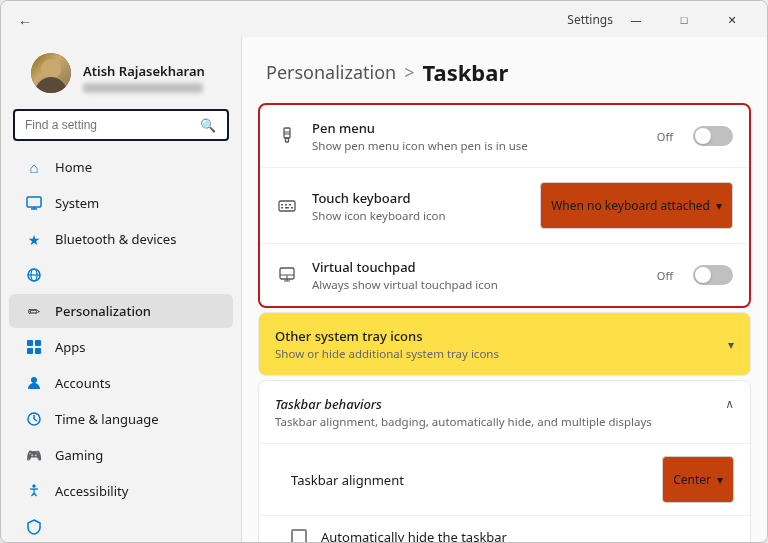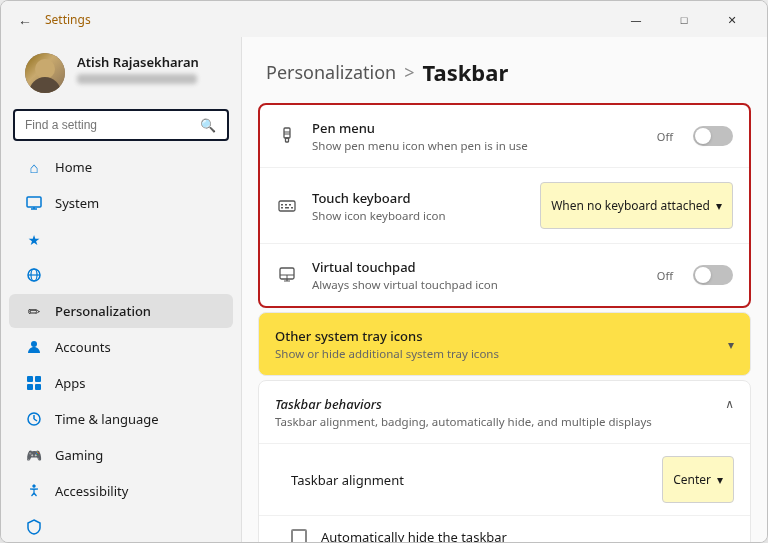--- a/index.html
+++ b/index.html
@@ -36,22 +36,23 @@
       width: 24px; height: 24px;
       display: flex; align-items: center; justify-content: center;
       border-radius: 4px;
       cursor: pointer;
       color: #333;
       font-size: 14px;
       margin-right: 8px;
     }
     .title-bar-text {
       font-size: 12px;
-      color: #a16207;
-      flex: 1;
+      color: #404040;
+      flex: 1;
+      text-align: right;
     }
     .window-controls {
       display: flex;
       gap: 2px;
     }
     .wc-btn {
       width: 46px; height: 32px;
       display: flex; align-items: center; justify-content: center;
       border-radius: 4px;
       cursor: pointer;
@@ -71,23 +72,23 @@
       width: 240px;
       background: #f3f3f3;
       flex-shrink: 0;
       display: flex;
       flex-direction: column;
       overflow-y: auto;
       padding: 8px 0;
     }
 
     .user-section {
-      padding: 8px 16px 12px 24px;
-      display: flex;
-      align-items: flex-start;
+      padding: 8px 16px 12px 30px;
+      display: flex;
+      align-items: flex-end;
       gap: 12px;
     }
     .avatar {
       width: 40px; height: 40px;
       border-radius: 50%;
       background: #8b7355;
       overflow: hidden;
       flex-shrink: 0;
       display: flex; align-items: center; justify-content: center;
     }
@@ -266,21 +267,21 @@
     .toggle.off .toggle-thumb { left: 2px; }
 
     .dropdown-btn {
       display: flex; align-items: center; gap: 6px;
       padding: 14px 10px;
       border: 1px solid #d0d0d0;
       border-radius: 4px;
       font-size: 12px;
       color: #1a1a1a;
       cursor: pointer;
-      background: #fef9c3;
+      background: #c2410c;
       flex-shrink: 0;
     }
 
     
     .section-header {
       display: flex;
       align-items: center;
       padding: 14px 16px;
       cursor: pointer;
       background: #fde047;
@@ -434,53 +435,54 @@
             <line x1="5" y1="14" x2="11" y2="14" stroke="#0078d4" stroke-width="1.5"></line>
             <line x1="8" y1="12" x2="8" y2="14" stroke="#0078d4" stroke-width="1.5"></line>
           </svg>
         </span>
         <span>System</span>
       </div>
       <div class="nav-item">
         <span class="nav-icon" style="color:#0078d4; font-size:14px;">
           ★
         </span>
+        <span>Bluetooth &amp; devices</span>
       </div>
       <div class="nav-item">
         <span class="nav-icon">
           <svg width="16" height="16" viewBox="0 0 16 16" fill="none">
             <circle cx="8" cy="8" r="6" stroke="#0078d4" stroke-width="1.5" fill="none"></circle>
             <ellipse cx="8" cy="8" rx="3" ry="6" stroke="#0078d4" stroke-width="1.2" fill="none"></ellipse>
             <line x1="2" y1="8" x2="14" y2="8" stroke="#0078d4" stroke-width="1.2"></line>
           </svg>
         </span>
       </div>
       <div class="nav-item active">
         <span class="nav-icon" style="color:#333;">✏</span>
         <span>Personalization</span>
-      </div>
-      <div class="nav-item">
-        <span class="nav-icon">
-          <svg width="16" height="16" viewBox="0 0 16 16" fill="#0078d4">
-            <circle cx="8" cy="5" r="3"></circle>
-            <path d="M2 14c0-3.3 2.7-6 6-6s6 2.7 6 6" fill="#0078d4"></path>
-          </svg>
-        </span>
-        <span>Accounts</span>
       </div>
       <div class="nav-item">
         <span class="nav-icon">
           <svg width="16" height="16" viewBox="0 0 16 16" fill="#0078d4">
             <rect x="1" y="1" width="6" height="6" rx="1"></rect>
             <rect x="9" y="1" width="6" height="6" rx="1"></rect>
             <rect x="1" y="9" width="6" height="6" rx="1"></rect>
             <rect x="9" y="9" width="6" height="6" rx="1"></rect>
           </svg>
         </span>
         <span>Apps</span>
+      </div>
+      <div class="nav-item">
+        <span class="nav-icon">
+          <svg width="16" height="16" viewBox="0 0 16 16" fill="#0078d4">
+            <circle cx="8" cy="5" r="3"></circle>
+            <path d="M2 14c0-3.3 2.7-6 6-6s6 2.7 6 6" fill="#0078d4"></path>
+          </svg>
+        </span>
+        <span>Accounts</span>
       </div>
       <div class="nav-item">
         <span class="nav-icon">
           <svg width="16" height="16" viewBox="0 0 16 16" fill="none">
             <circle cx="8" cy="8" r="6" stroke="#0078d4" stroke-width="1.5"></circle>
             <line x1="8" y1="4" x2="8" y2="8" stroke="#0078d4" stroke-width="1.5"></line>
             <line x1="8" y1="8" x2="11" y2="10" stroke="#0078d4" stroke-width="1.5"></line>
           </svg>
         </span>
         <span>Time &amp; language</span>

